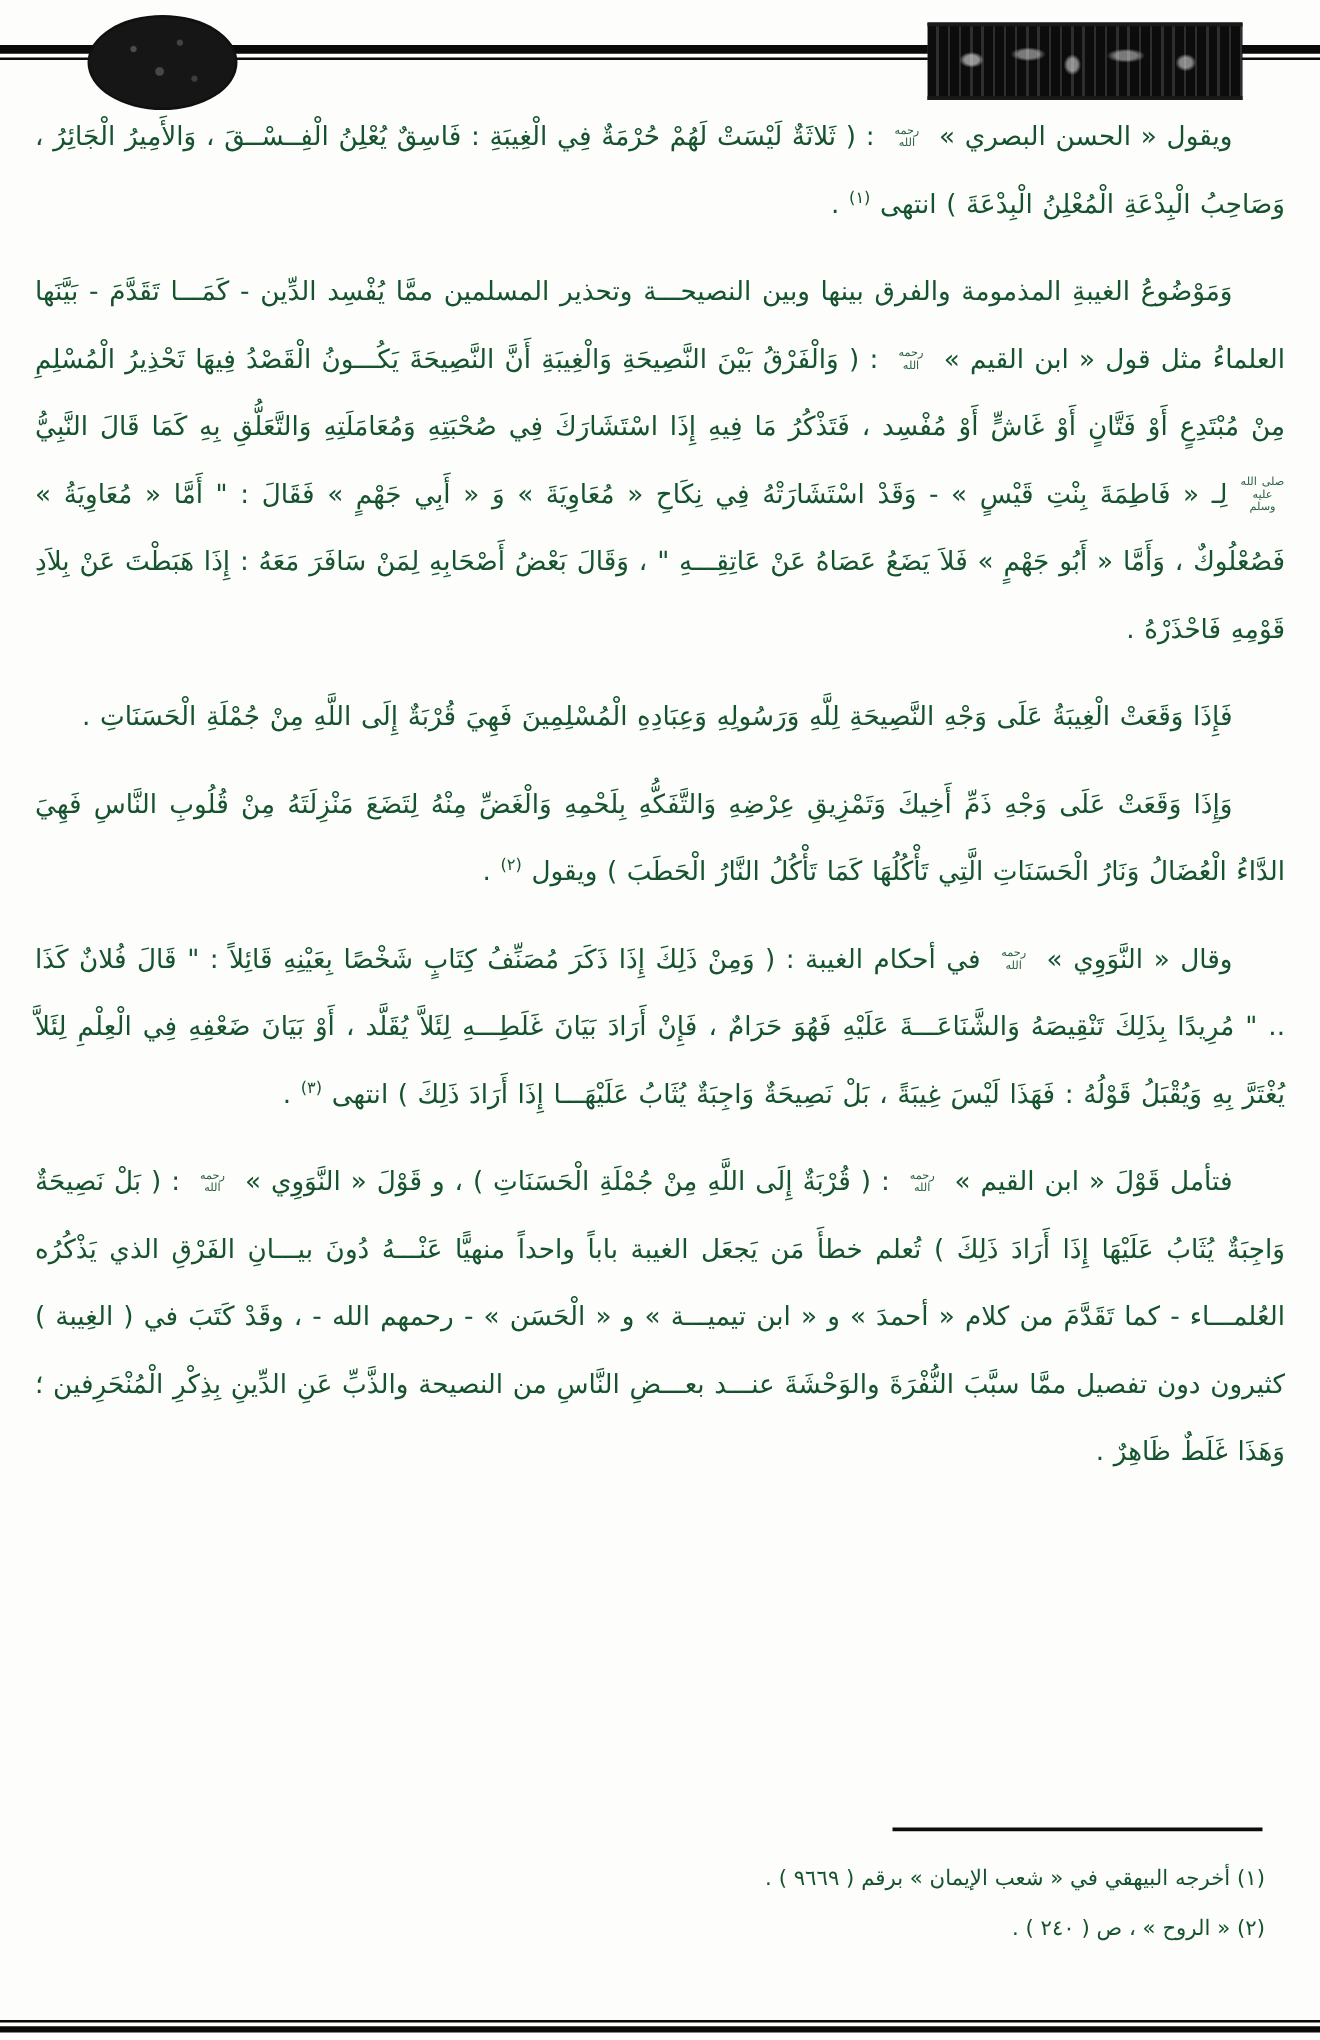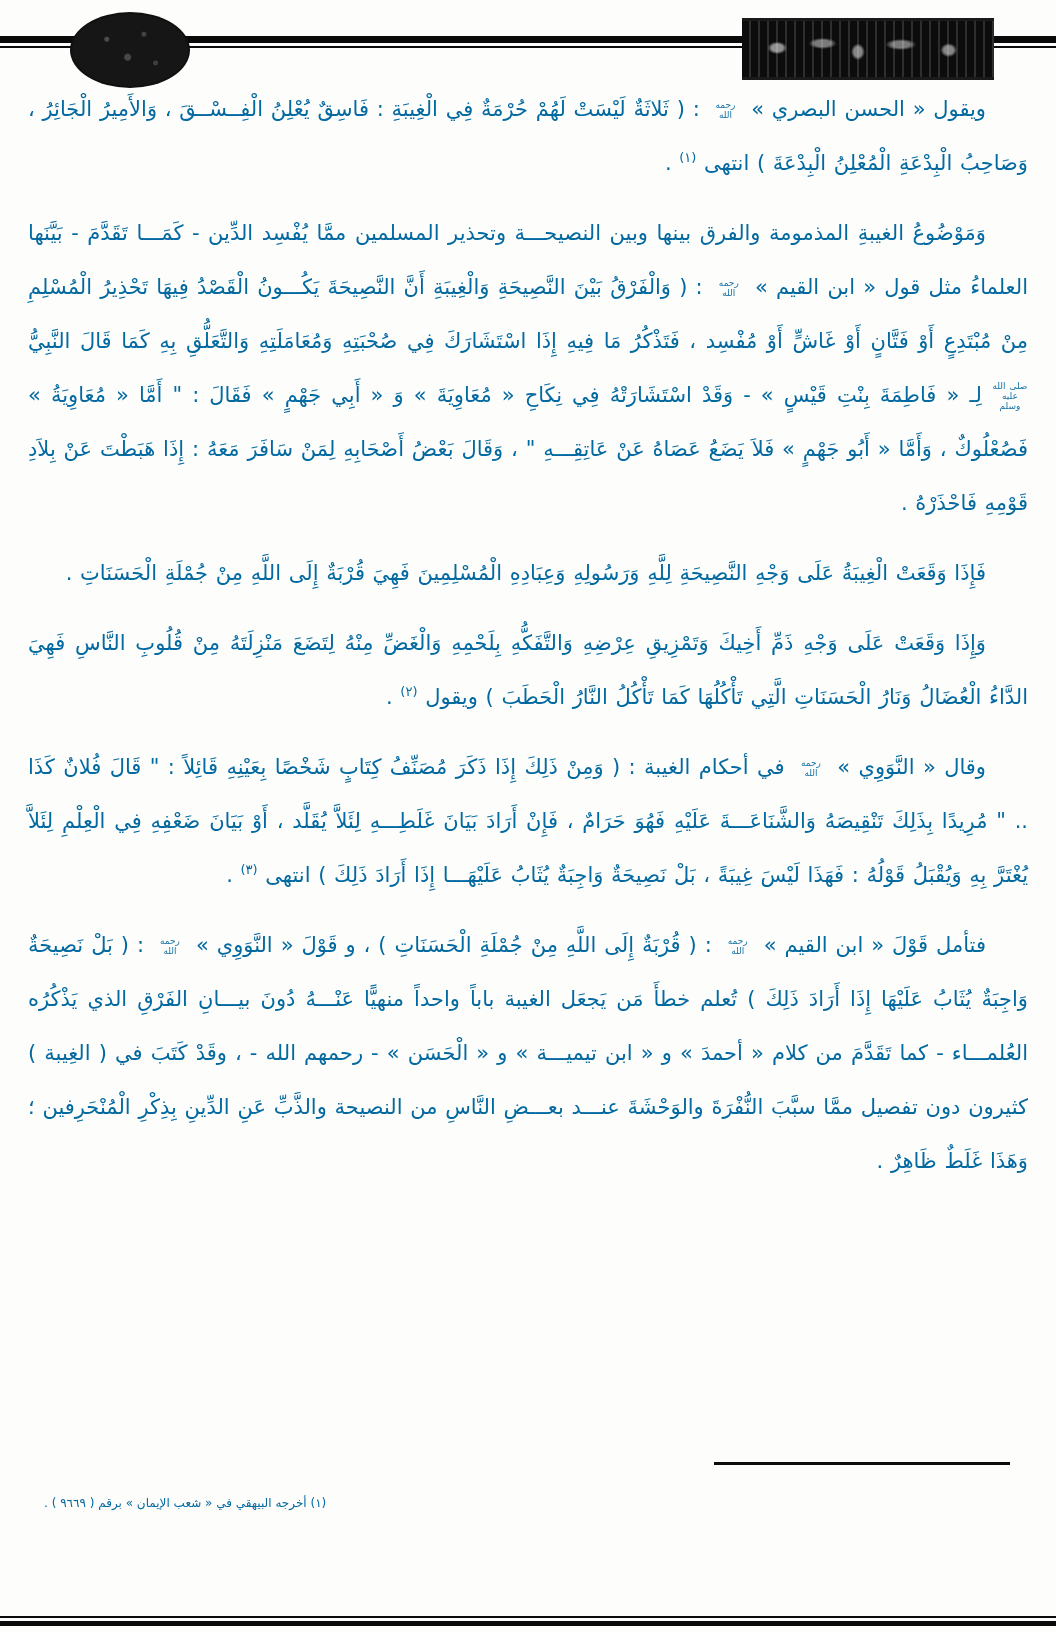--- a/index.html
+++ b/index.html
@@ -1,21 +1,21 @@
 <!DOCTYPE html>
 <html lang="ar" dir="rtl"><head>
 <meta charset="utf-8">
 <style>
   html,body{margin:0;padding:0;background:#e8e8e8;}
   .page{
     position:relative;
     width:1056px;height:1632px;
     margin:0 auto;
     background:#fdfdfb;
-    color:#0369a1;
+    color:#14532d;
     font-family:"DejaVu Sans", sans-serif;
     overflow:hidden;
     direction:rtl;
   }
   
   .rule-top{position:absolute;top:36px;left:0;right:0;z-index:1;}
   .rule-top .thick{height:7px;background:#0a0a0a;}
   .rule-top .thin{height:2px;background:#0a0a0a;margin-top:3px;}
   .rule-bottom{position:absolute;bottom:6px;left:0;right:0;z-index:1;}
   .rule-bottom .thin{height:2px;background:#0a0a0a;margin-bottom:3px;}
@@ -77,23 +77,23 @@
   }
   
   .footnotes{
     position:absolute;top:1462px;right:44px;left:44px;z-index:3;
     direction:rtl;
   }
   .fn-sep{
     width:296px;height:3px;background:#0c0c0c;margin:0 2px 18px 0;
   }
   .footnote{
-    font-size:12px;
+    font-size:17px;
     line-height:40px;
-    text-align:left;
+    text-align:right;
     direction:rtl;
   }
 </style>
 </head>
 <body>
 
 <div class="page">
 
   <div class="rule-top">
     <div class="thick"></div>
@@ -109,20 +109,21 @@
       <p><span>وَمَوْضُوعُ الغيبةِ المذمومة والفرق بينها وبين النصيحـــة وتحذير المسلمين ممَّا يُفْسِد الدِّين - كَمَـــا تَقَدَّمَ - بَيَّنَها العلماءُ مثل قول « ابن القيم » </span><span class="hon">رحمه الله</span><span> : ( وَالْفَرْقُ بَيْنَ النَّصِيحَةِ وَالْغِيبَةِ أَنَّ النَّصِيحَةَ يَكُـــونُ الْقَصْدُ فِيهَا تَحْذِيرُ الْمُسْلِمِ مِنْ مُبْتَدِعٍ أَوْ فَتَّانٍ أَوْ غَاشٍّ أَوْ مُفْسِد ، فَتَذْكُرُ مَا فِيهِ إِذَا اسْتَشَارَكَ فِي صُحْبَتِهِ وَمُعَامَلَتِهِ وَالتَّعَلُّقِ بِهِ كَمَا قَالَ النَّبِيُّ </span><span class="hon">صلى الله عليه وسلم</span><span> لِـ « فَاطِمَةَ بِنْتِ قَيْسٍ » - وَقَدْ اسْتَشَارَتْهُ فِي نِكَاحِ « مُعَاوِيَةَ » وَ « أَبِي جَهْمٍ » فَقَالَ : " أَمَّا « مُعَاوِيَةُ » فَصُعْلُوكٌ ، وَأَمَّا « أَبُو جَهْمٍ » فَلاَ يَضَعُ عَصَاهُ عَنْ عَاتِقِـــهِ " ، وَقَالَ بَعْضُ أَصْحَابِهِ لِمَنْ سَافَرَ مَعَهُ : إِذَا هَبَطْتَ عَنْ بِلاَدِ قَوْمِهِ فَاحْذَرْهُ .</span></p>
       <p><span>فَإِذَا وَقَعَتْ الْغِيبَةُ عَلَى وَجْهِ النَّصِيحَةِ لِلَّهِ وَرَسُولِهِ وَعِبَادِهِ الْمُسْلِمِينَ فَهِيَ قُرْبَةٌ إِلَى اللَّهِ مِنْ جُمْلَةِ الْحَسَنَاتِ .</span></p>
       <p><span>وَإِذَا وَقَعَتْ عَلَى وَجْهِ ذَمِّ أَخِيكَ وَتَمْزِيقِ عِرْضِهِ وَالتَّفَكُّهِ بِلَحْمِهِ وَالْغَضِّ مِنْهُ لِتَضَعَ مَنْزِلَتَهُ مِنْ قُلُوبِ النَّاسِ فَهِيَ الدَّاءُ الْعُضَالُ وَنَارُ الْحَسَنَاتِ الَّتِي تَأْكُلُهَا كَمَا تَأْكُلُ النَّارُ الْحَطَبَ ) ويقول </span><span class="fn-ref">(٢)</span><span> .</span></p>
       <p><span>وقال « النَّوَوِي » </span><span class="hon">رحمه الله</span><span> في أحكام الغيبة : ( وَمِنْ ذَلِكَ إِذَا ذَكَرَ مُصَنِّفُ كِتَابٍ شَخْصًا بِعَيْنِهِ قَائِلاً : " قَالَ فُلانٌ كَذَا .. " مُرِيدًا بِذَلِكَ تَنْقِيصَهُ وَالشَّنَاعَـــةَ عَلَيْهِ فَهُوَ حَرَامٌ ، فَإِنْ أَرَادَ بَيَانَ غَلَطِـــهِ لِئَلاَّ يُقَلَّد ، أَوْ بَيَانَ ضَعْفِهِ فِي الْعِلْمِ لِئَلاَّ يُغْتَرَّ بِهِ وَيُقْبَلُ قَوْلُهُ : فَهَذَا لَيْسَ غِيبَةً ، بَلْ نَصِيحَةٌ وَاجِبَةٌ يُثَابُ عَلَيْهَـــا إِذَا أَرَادَ ذَلِكَ ) انتهى </span><span class="fn-ref">(٣)</span><span> .</span></p>
       <p><span>فتأمل قَوْلَ « ابن القيم » </span><span class="hon">رحمه الله</span><span> : ( قُرْبَةٌ إِلَى اللَّهِ مِنْ جُمْلَةِ الْحَسَنَاتِ ) ، و قَوْلَ « النَّوَوِي » </span><span class="hon">رحمه الله</span><span> : ( بَلْ نَصِيحَةٌ وَاجِبَةٌ يُثَابُ عَلَيْهَا إِذَا أَرَادَ ذَلِكَ ) تُعلم خطأَ مَن يَجعَل الغيبة باباً واحداً منهيًّا عَنْـــهُ دُونَ بيـــانِ الفَرْقِ الذي يَذْكُرُه العُلمـــاء - كما تَقَدَّمَ من كلام « أحمدَ » و « ابن تيميـــة » و « الْحَسَن » - رحمهم الله - ، وقَدْ كَتَبَ في ( الغِيبة ) كثيرون دون تفصيل ممَّا سبَّبَ النُّفْرَةَ والوَحْشَةَ عنـــد بعـــضِ النَّاسِ من النصيحة والذَّبِّ عَنِ الدِّينِ بِذِكْرِ الْمُنْحَرِفين ؛ وَهَذَا غَلَطٌ ظَاهِرٌ .</span></p>
     </div>
 
   <div class="footnotes">
     <div class="fn-sep"></div>
     <div class="footnote">(١) أخرجه البيهقي في « شعب الإيمان » برقم ( ٩٦٦٩ ) .</div>
+    <div class="footnote">(٢) « الروح » ، ص ( ٢٤٠ ) .</div>
   </div>
 
   <div class="rule-bottom">
     <div class="thin"></div>
     <div class="thick"></div>
   </div>
 
 </div>
 
 </body></html>

